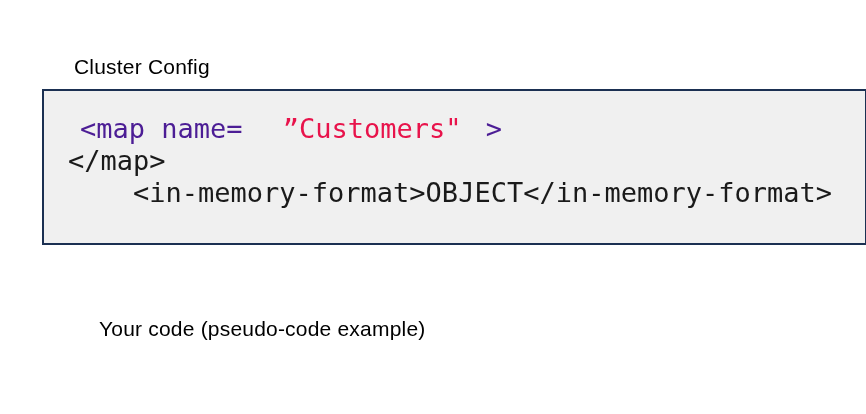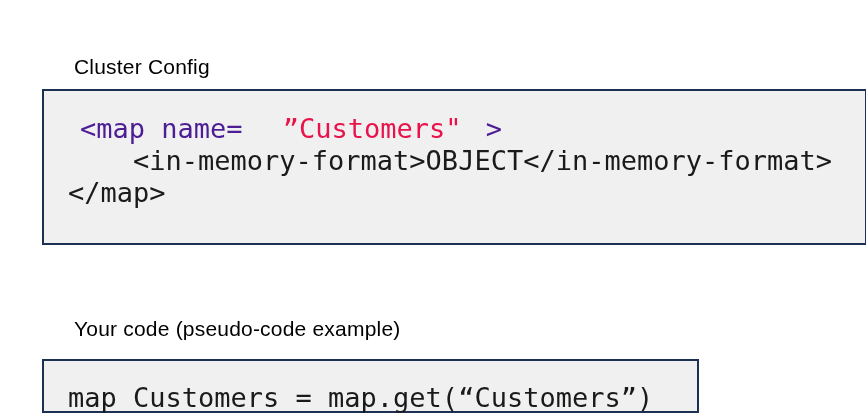--- a/index.html
+++ b/index.html
@@ -19,21 +19,21 @@
   .section-heading {
     position: absolute;
     left: 38px;
     color: #000000;
     font-size: 21px;
     font-weight: 400;
     letter-spacing: 0.2px;
     white-space: pre;
   }
   #heading-cluster { top: 19px; }
-  #heading-yourcode { top: 281px; }
+  #heading-yourcode { top: 281px; margin-left: 25px; }
   .code-box {
     position: absolute;
     left: 18px;
     background: #f0f0f0;
     border: 2px solid #1b3052;
     font-family: "DejaVu Sans Mono", monospace;
     font-size: 27px;
     color: #1a1a1a;
   }
   #box-cluster {
@@ -58,23 +58,20 @@
 </style>
 </head>
 <body>
 
 <div class="page">
 
   <div class="section-heading" id="heading-cluster">Cluster Config</div>
 
   <div class="code-box" id="box-cluster">
     <div class="code-line"><span class="tok-tag">&lt;map name= </span><span class="tok-str">”Customers"</span><span class="tok-tag">&gt;</span></div>
+    <div class="code-line">&lt;/map&gt;</div>
     <div class="code-line">    &lt;in-memory-format&gt;OBJECT&lt;/in-memory-format&gt;</div>
-    <div class="code-line">&lt;/map&gt;</div>
   </div>
 
   <div class="section-heading" id="heading-yourcode">Your code (pseudo-code example)</div>
 
-  <div class="code-box" id="box-pseudo">
-    <div class="code-line">map Customers = map.get(“Customers”)</div>
-  </div>
 
 </div>
 
 </body></html>

